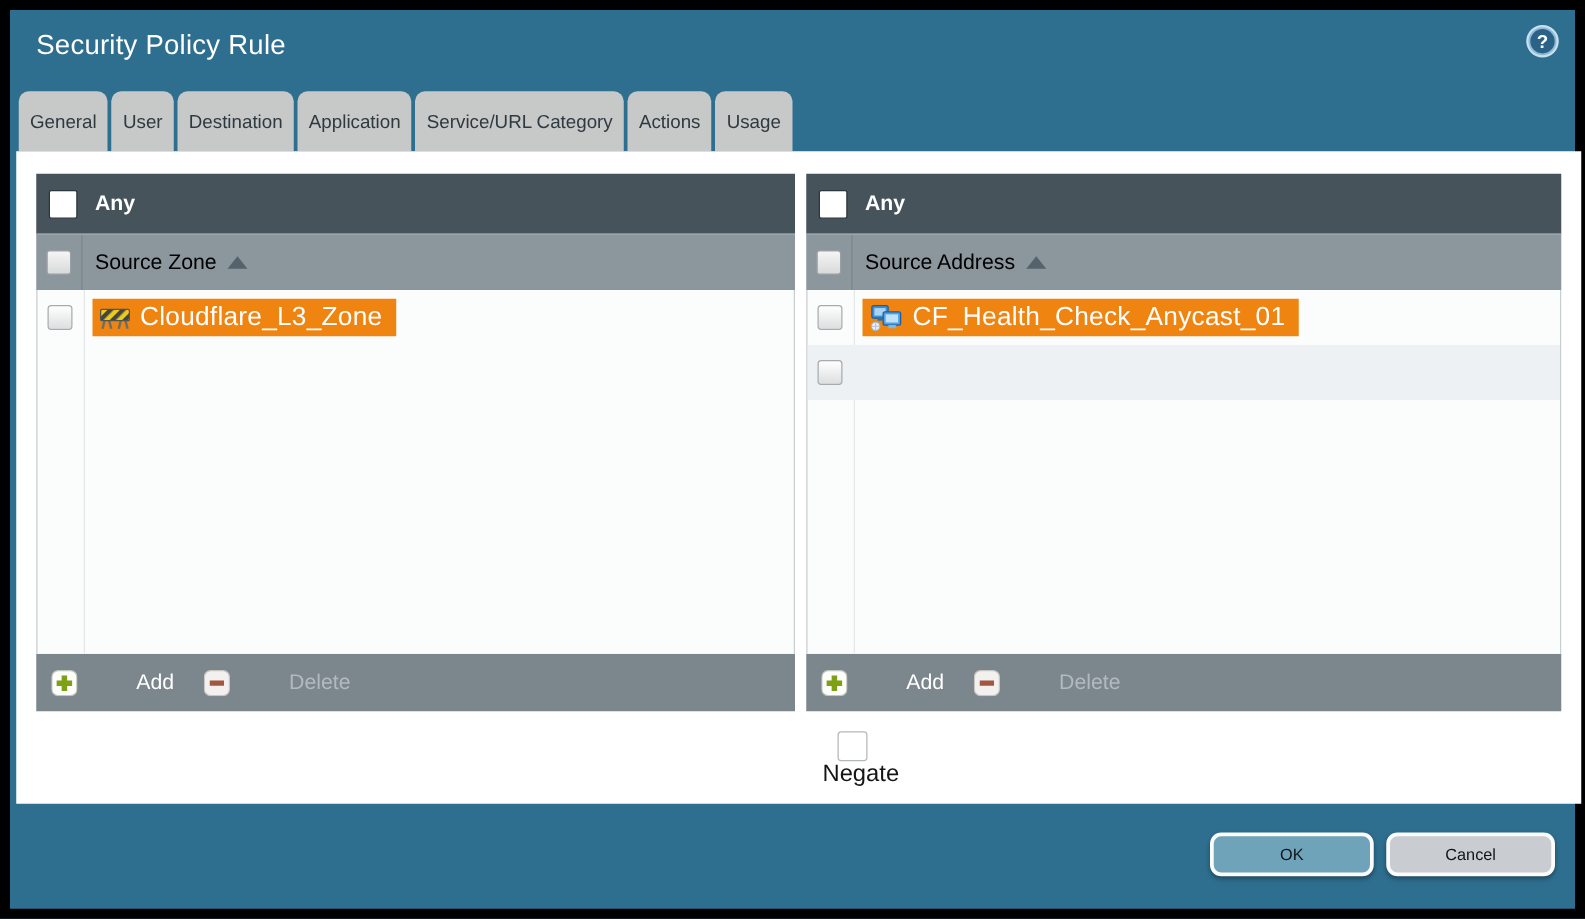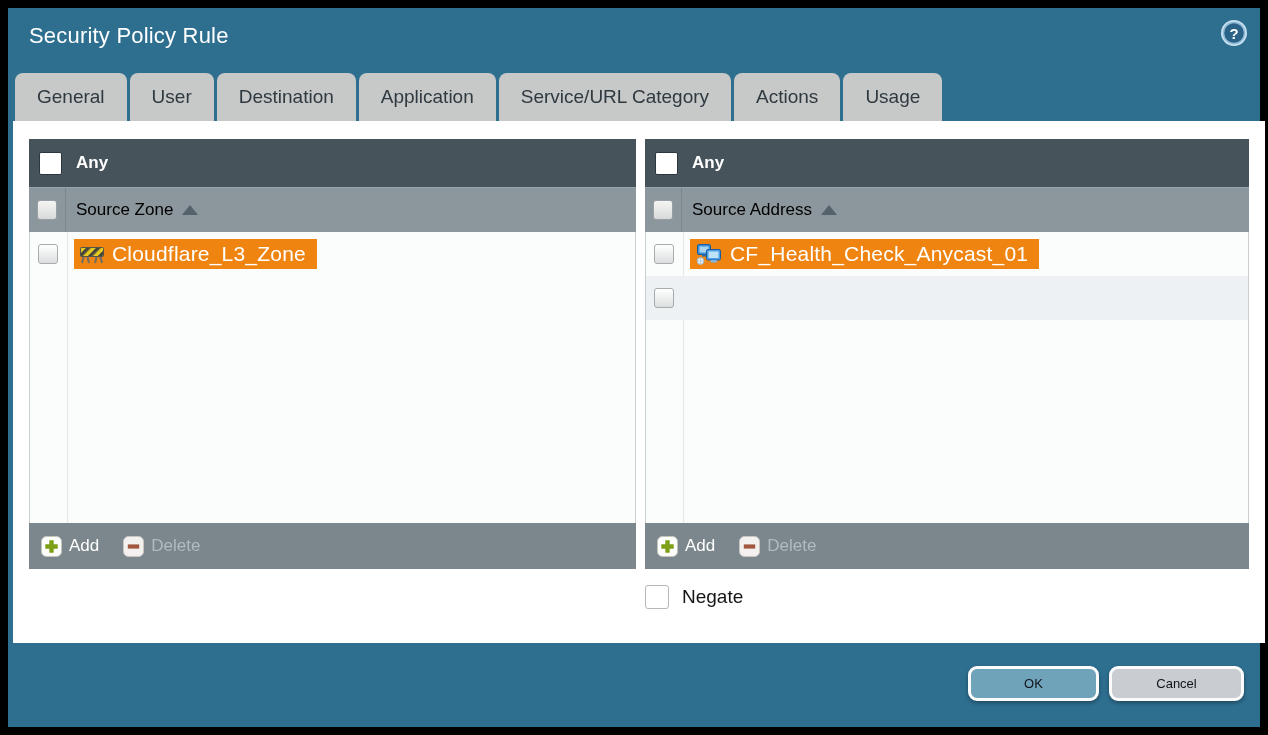--- a/index.html
+++ b/index.html
@@ -20,24 +20,24 @@
     color:#FFFFFF; font-size:22px; letter-spacing:0.2px;
   }
   .help-btn { position:absolute; right:12px; top:11px; width:28px; height:28px; cursor:pointer; }
 
   
   .tabs {
     position:absolute; left:7px; top:61px; height:52px;
     display:flex; align-items:flex-end;
   }
   .tab {
-    height:48px; padding:0 22px; margin-right:3px;
+    height:48px; padding:0 9px; margin-right:3px;
     background:#C7C8C8; border-radius:8px 8px 0 0;
     display:flex; align-items:center;
-    font-size:19px; color:#2F3940; cursor:pointer; white-space:nowrap;
+    font-size:15px; color:#2F3940; cursor:pointer; white-space:nowrap;
   }
   .tab.active { background:#FFFFFF; height:52px; color:#1E2A32; }
 
   
   .content {
     position:absolute; left:5px; top:113px; width:1252px; height:522px;
     background:#FFFFFF;
   }
   .panel {
     position:absolute; top:18px; height:430px;
@@ -91,25 +91,25 @@
     margin-left:16px; height:30px; display:inline-flex; align-items:center;
     background:#EF8411; padding:0 11px 0 6px; gap:8px; cursor:pointer;
   }
   .tag-label { color:#FFFFFF; font-size:21px; letter-spacing:0.2px; }
 
   .panel-footer {
     height:46px; background:#7B868D; display:flex; align-items:center;
     padding-left:12px; flex:0 0 auto;
   }
   .toolbar-btn { display:flex; align-items:center; gap:7px; margin-right:24px; cursor:pointer; }
-  .toolbar-btn .lbl { font-size:17px; color:#FFFFFF; }
+  .toolbar-btn .lbl { font-size:17px; color:#FFFFFF;margin-left:40px; }
   .toolbar-btn.disabled .lbl { color:#B2BABF; cursor:default; }
 
   
-  .negate-row { position:absolute; left:632px; top:464px; display:flex; align-items:center; }
+  .negate-row { position:absolute; left:632px; top:464px; display:flex; align-items:center;flex-direction:column; }
   .negate-checkbox {
     width:24px; height:24px; background:#FFFFFF; border:1px solid #B3B8BB;
     border-radius:3px; cursor:pointer;
   }
   .negate-label { margin-left:13px; font-size:19px; color:#151515; }
 
   
   .btn {
     position:absolute; top:658px; height:35px;
     border:3px solid #FBFBFB; border-radius:9px;

